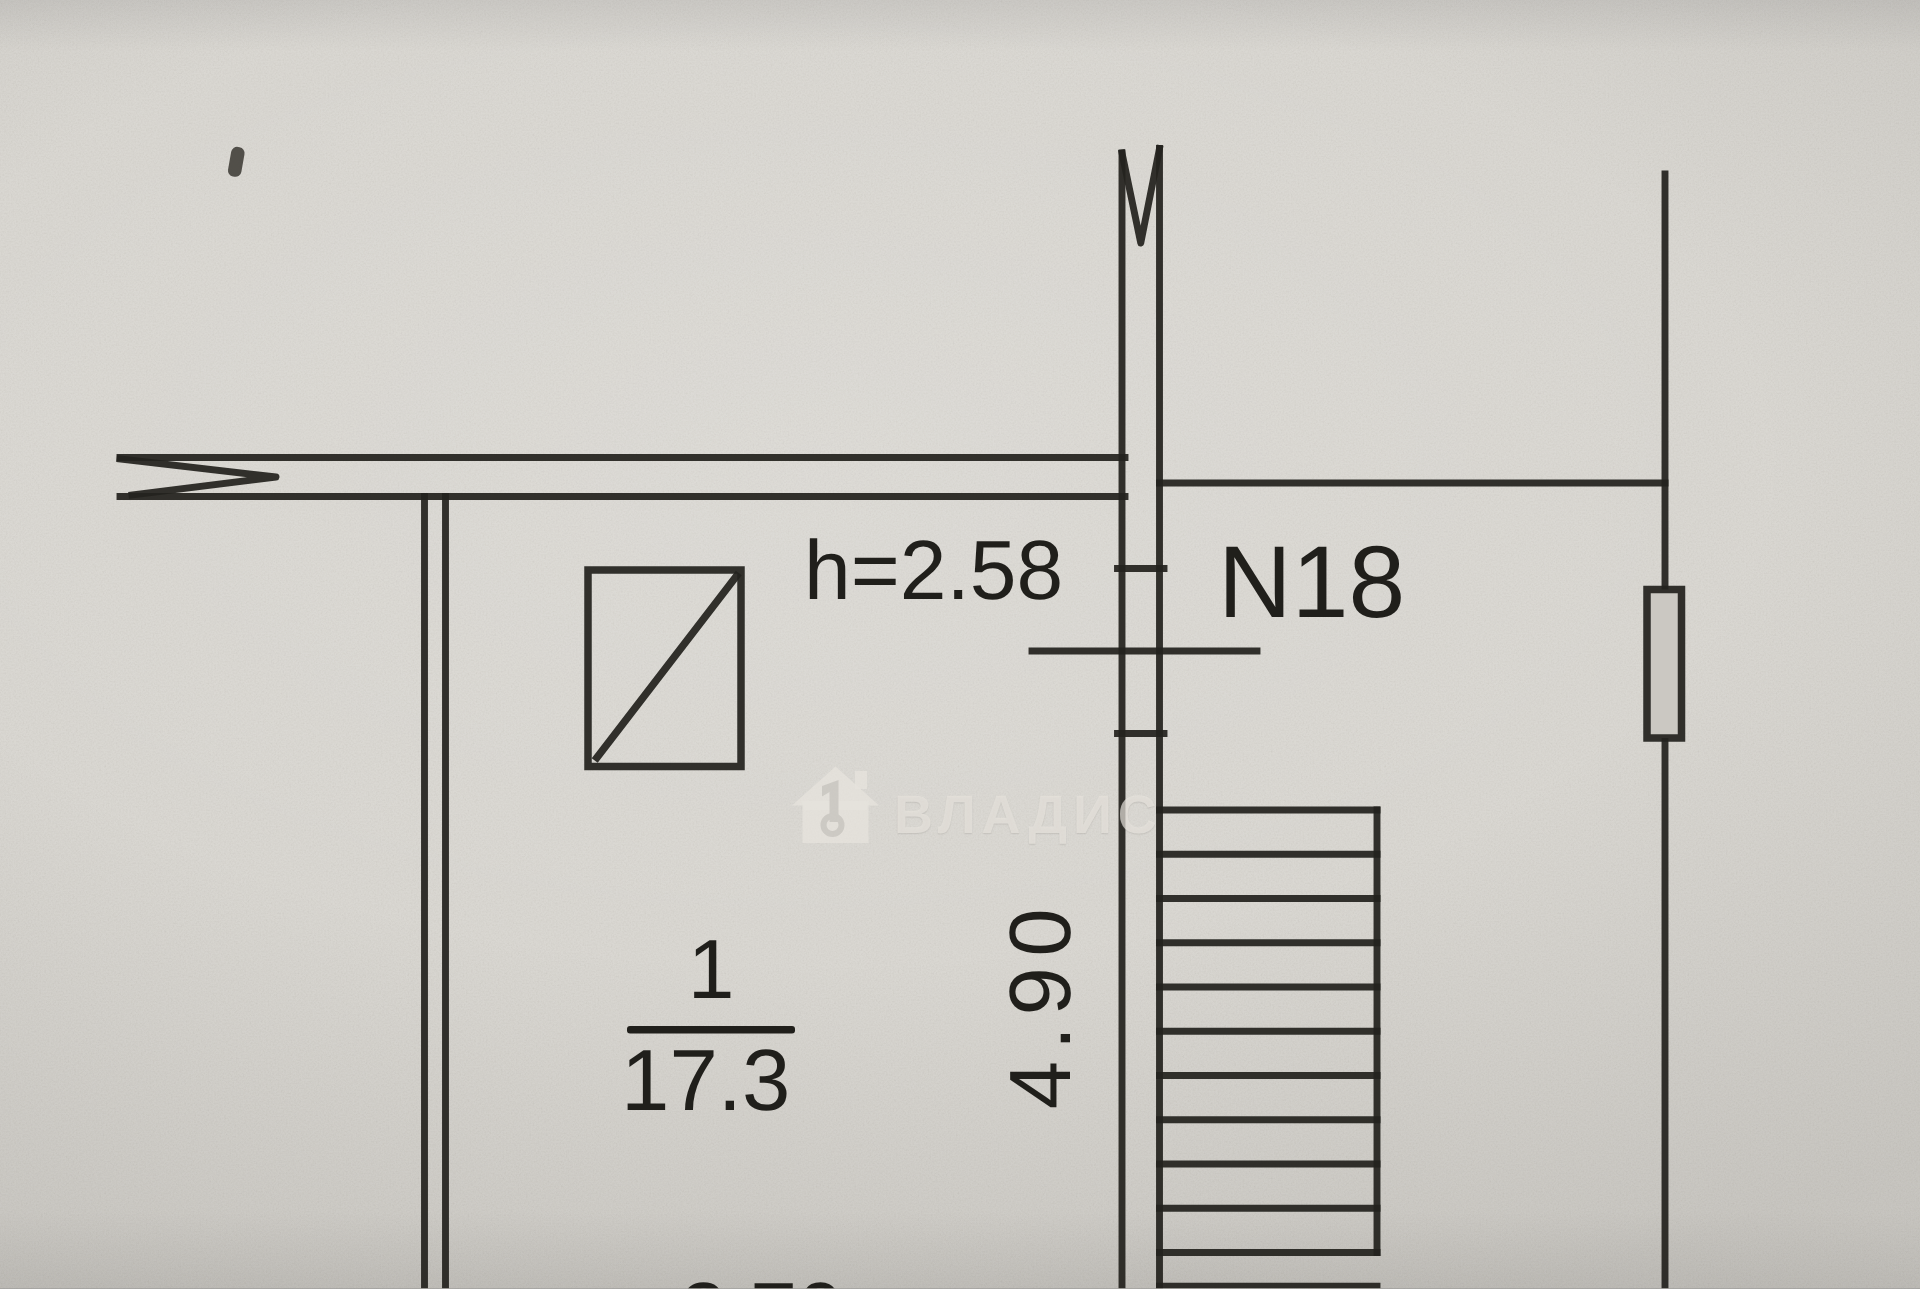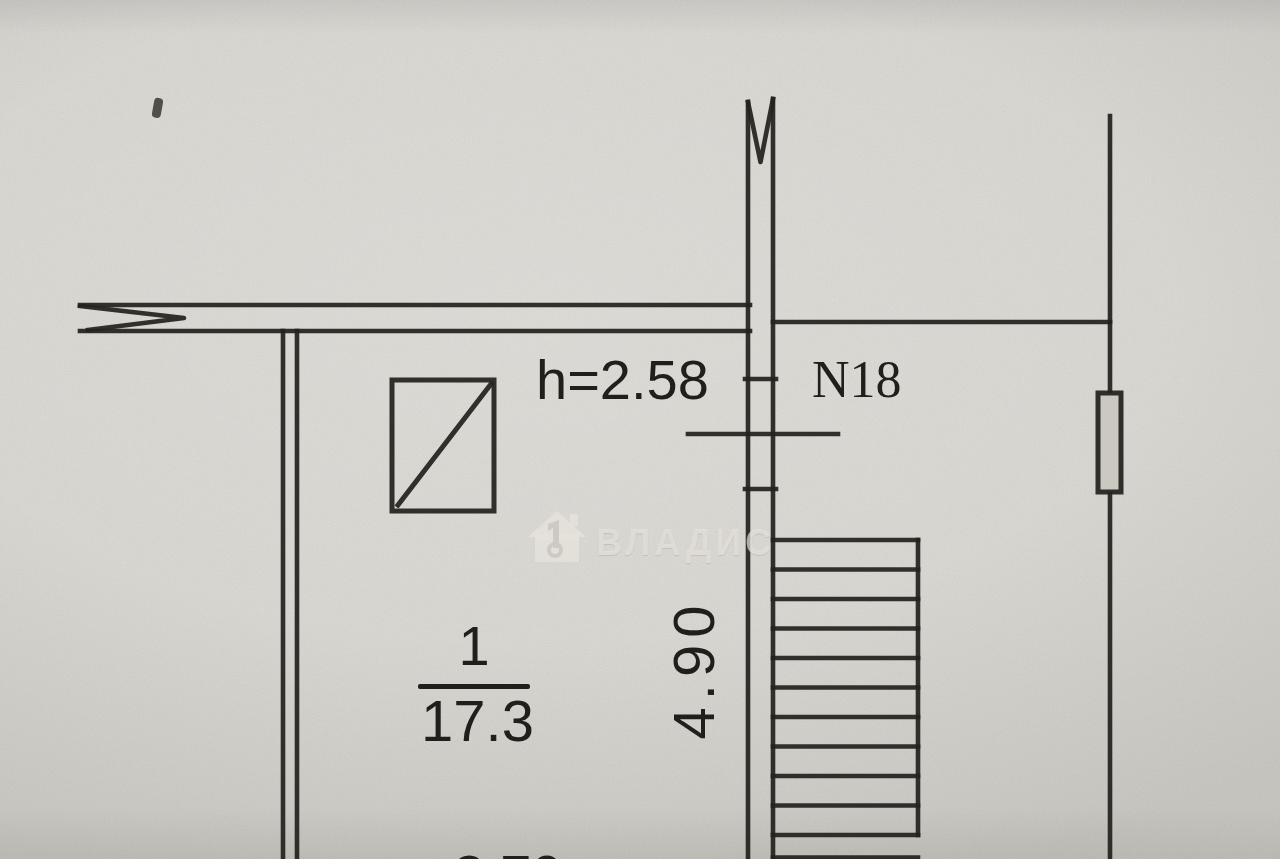--- a/index.html
+++ b/index.html
@@ -19,23 +19,23 @@
       linear-gradient(0deg, rgba(60,58,55,0.08) 0%, rgba(255,255,255,0) 6%),
       radial-gradient(ellipse 90% 70% at 42% 36%, rgba(255,255,255,0.10) 0%, rgba(255,255,255,0) 55%, rgba(40,38,35,0.10) 100%);
   }
   #noise-layer{position:absolute;inset:0;z-index:2;pointer-events:none;}
   #plan-lines{position:absolute;inset:0;z-index:4;}
   .label{
     position:absolute;z-index:5;line-height:1;white-space:nowrap;
     color:#201f1b;letter-spacing:0;
   }
   #ceiling-height{left:536px;top:352px;font-size:56px;}
-  #unit-number{left:812px;top:354px;font-size:52px;font-family:Liberation Serif, serif;}
+  #unit-number{left:812px;top:354px;font-size:68px;}
   #room-number{left:418px;top:618px;width:112px;text-align:center;font-size:56px;}
-  #room-area{left:414px;top:692px;width:120px;text-align:right;font-size:58px;}
+  #room-area{left:414px;top:692px;width:120px;text-align:left;font-size:58px;}
   #dim-vertical{
     left:694px;top:669px;font-size:58px;letter-spacing:7px;
     transform:translate(-50%,-50%) rotate(-90deg);
   }
   #dim-bottom{left:448px;top:847px;width:120px;text-align:center;font-size:56px;}
   .fraction-bar{
     position:absolute;z-index:5;left:418px;top:684px;width:112px;height:5px;
     background:#201f1b;border-radius:2px;
   }
   

